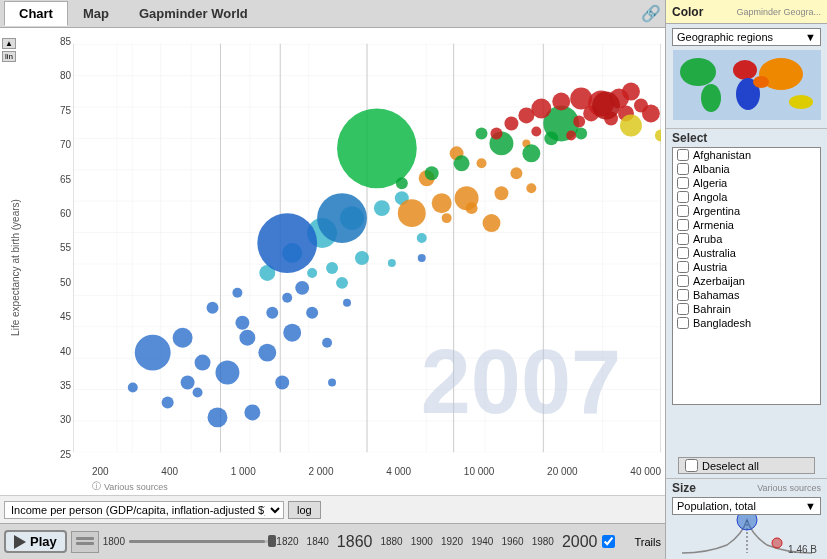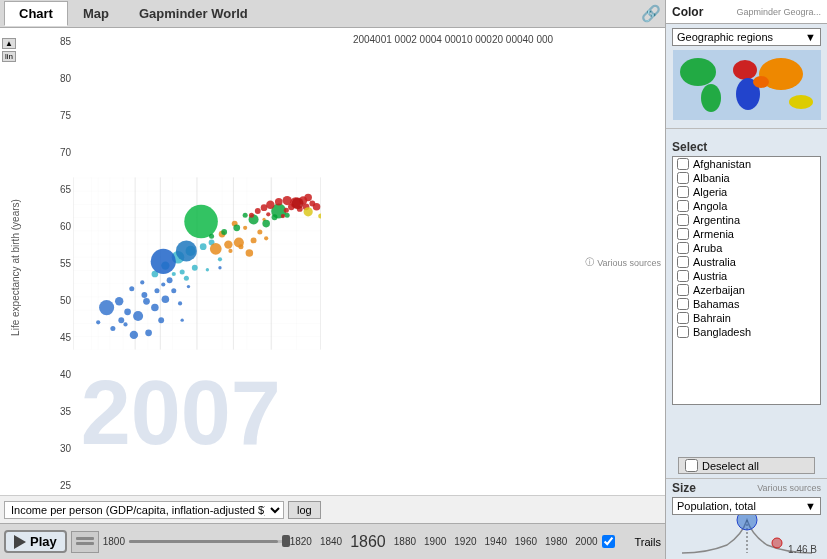--- a/index.html
+++ b/index.html
@@ -56,21 +56,21 @@
     
     .chart-area {
       flex: 1;
       position: relative;
       background: #fff;
       display: flex;
     }
     .chart-wrapper {
       display: flex;
       flex: 1;
-      flex-direction: row;
+      flex-direction: column;
       padding: 4px 4px 0 32px;
     }
     .chart-svg-container {
       flex: 1;
       position: relative;
     }
     .chart-svg-container svg {
       width: 100%;
       height: 100%;
     }
@@ -167,21 +167,21 @@
     }
     
     .right-panel {
       width: 162px;
       background: #e0e8f0;
       border-left: 1px solid #aaa;
       display: flex;
       flex-direction: column;
     }
     .right-header {
-      background: #ffffff;
+      background: #fef9c3;
       padding: 2px 6px;
       font-size: 12px;
       font-weight: bold;
       color: #222;
       display: flex;
       align-items: center;
       justify-content: space-between;
       height: 24px;
       border-bottom: 1px solid #aaa;
     }
@@ -215,21 +215,20 @@
       padding: 2px 6px 0;
       flex: 1;
       display: flex;
       flex-direction: column;
     }
     .select-label {
       font-size: 12px;
       font-weight: bold;
       color: #333;
       margin-bottom: 2px;
-      margin-top: 9px;
     }
     .country-list-wrapper {
       flex: 1;
       border: 1px solid #888;
       background: #fff;
       overflow: hidden;
       position: relative;
     }
     .country-list {
       width: 100%;
@@ -525,21 +524,21 @@
         <span style="font-size:10px;color:#333;">1900</span>
         <span style="width:4px;"></span>
         <span style="font-size:10px;color:#333;">1920</span>
         <span style="width:4px;"></span>
         <span style="font-size:10px;color:#333;">1940</span>
         <span style="width:4px;"></span>
         <span style="font-size:10px;color:#333;">1960</span>
         <span style="width:4px;"></span>
         <span style="font-size:10px;color:#333;">1980</span>
         <span style="width:4px;"></span>
-        <span style="font-size:10px;color:#333;">2000</span>
+        <span style="font-size:16px;color:#333;">2000</span>
       </div>
       <label class="trails-checkbox">
         <input type="checkbox" checked="" style="">
         <span>Trails</span>
       </label>
     </div>
   </div>
 
   <div class="right-panel">
 

